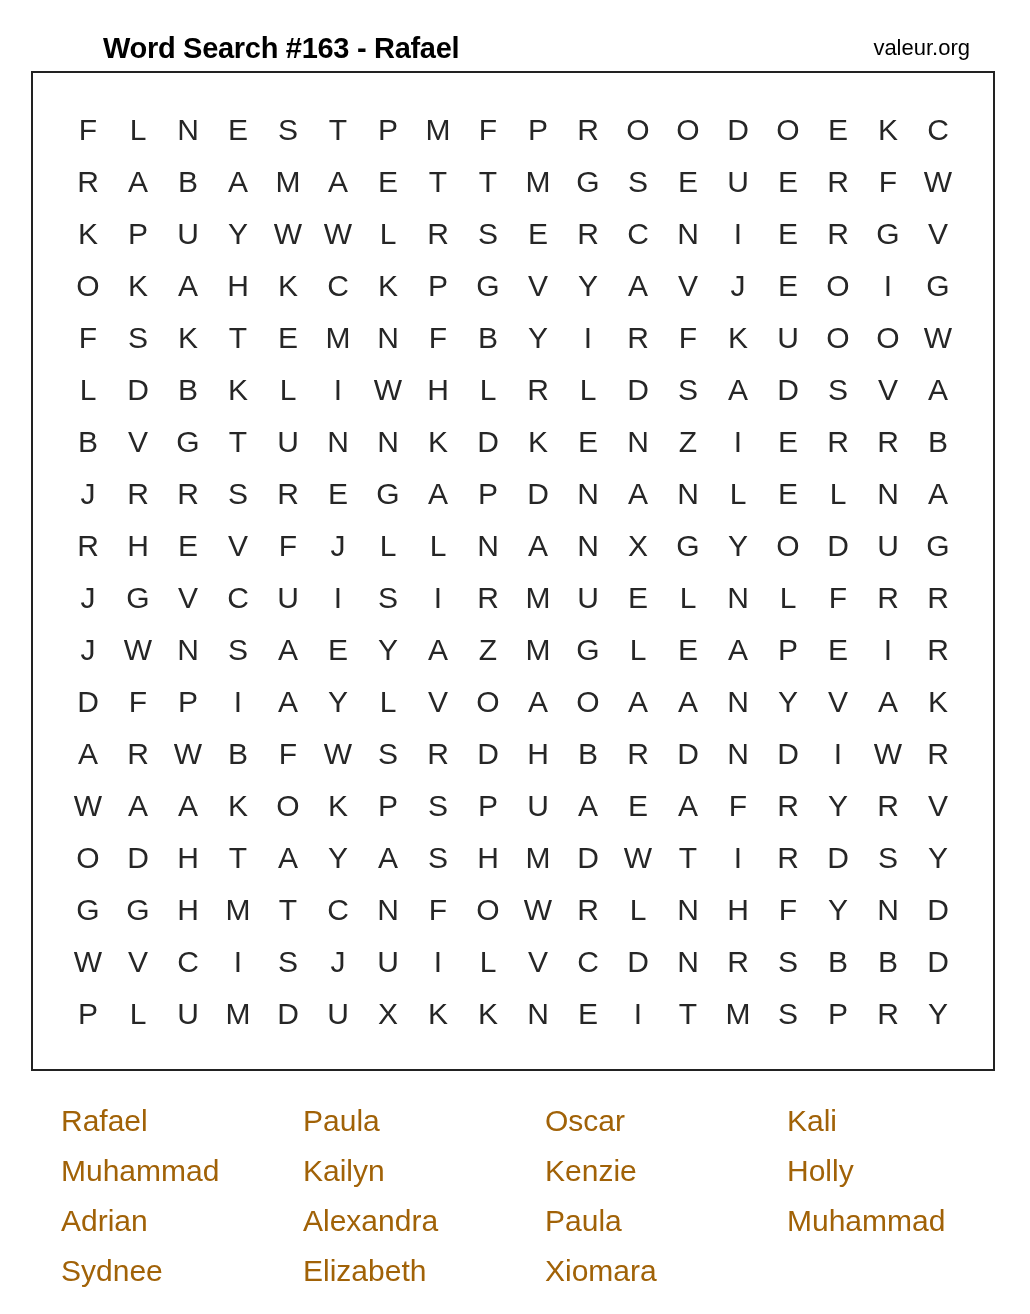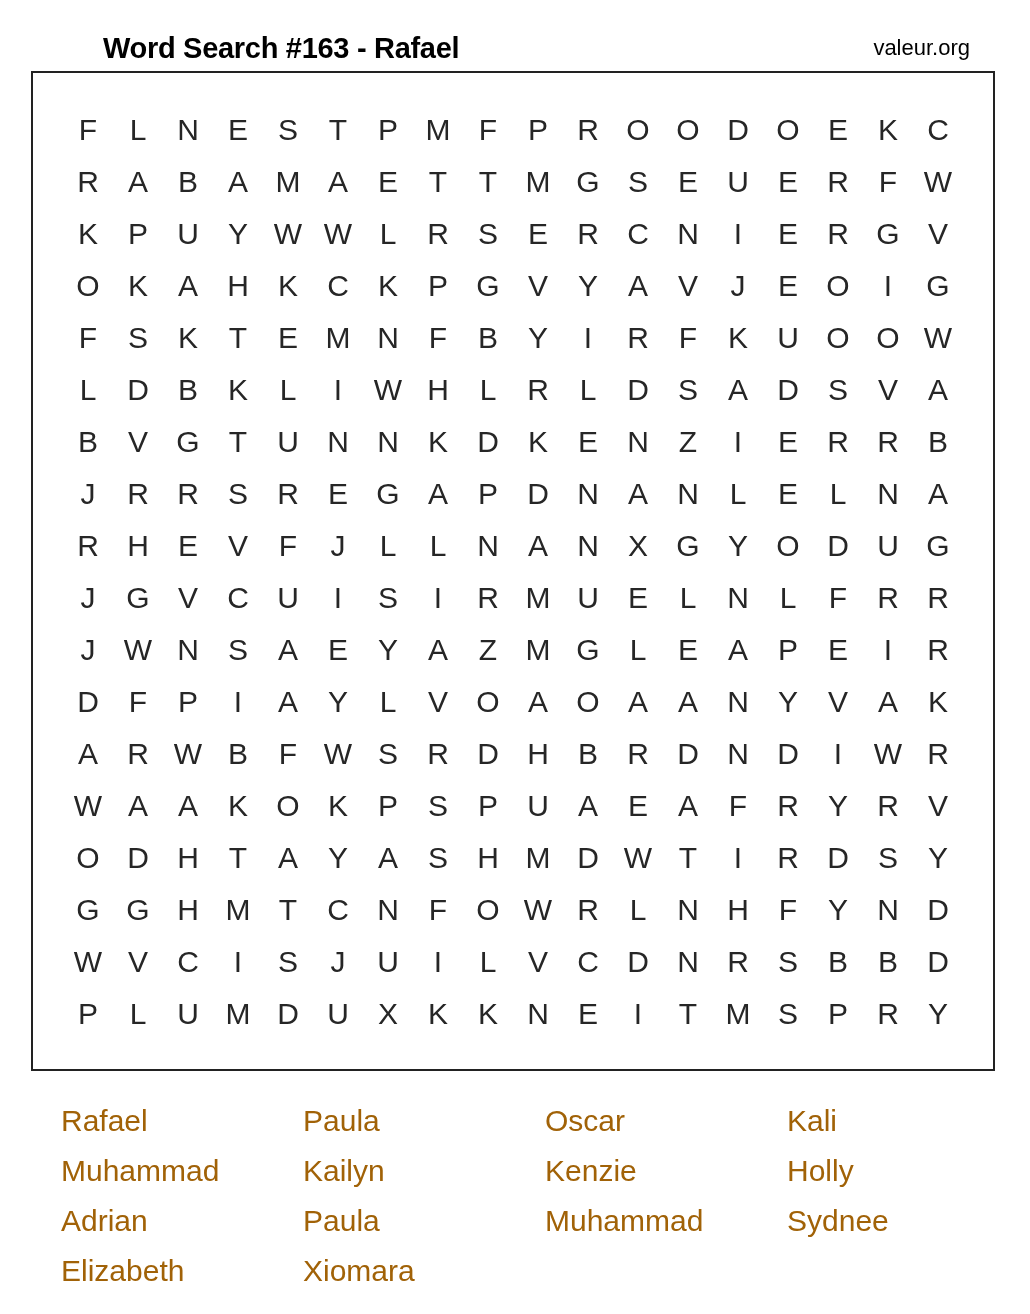--- a/index.html
+++ b/index.html
@@ -373,18 +373,19 @@
 <div class="words" id="words">
     <div class="word">Rafael</div>
     <div class="word">Paula</div>
     <div class="word">Oscar</div>
     <div class="word">Kali</div>
     <div class="word">Muhammad</div>
     <div class="word">Kailyn</div>
     <div class="word">Kenzie</div>
     <div class="word">Holly</div>
     <div class="word">Adrian</div>
+    <div class="word">Alexandra</div>
     <div class="word">Paula</div>
     <div class="word">Muhammad</div>
     <div class="word">Sydnee</div>
     <div class="word">Elizabeth</div>
     <div class="word">Xiomara</div>
   </div>
 
 </body></html>

